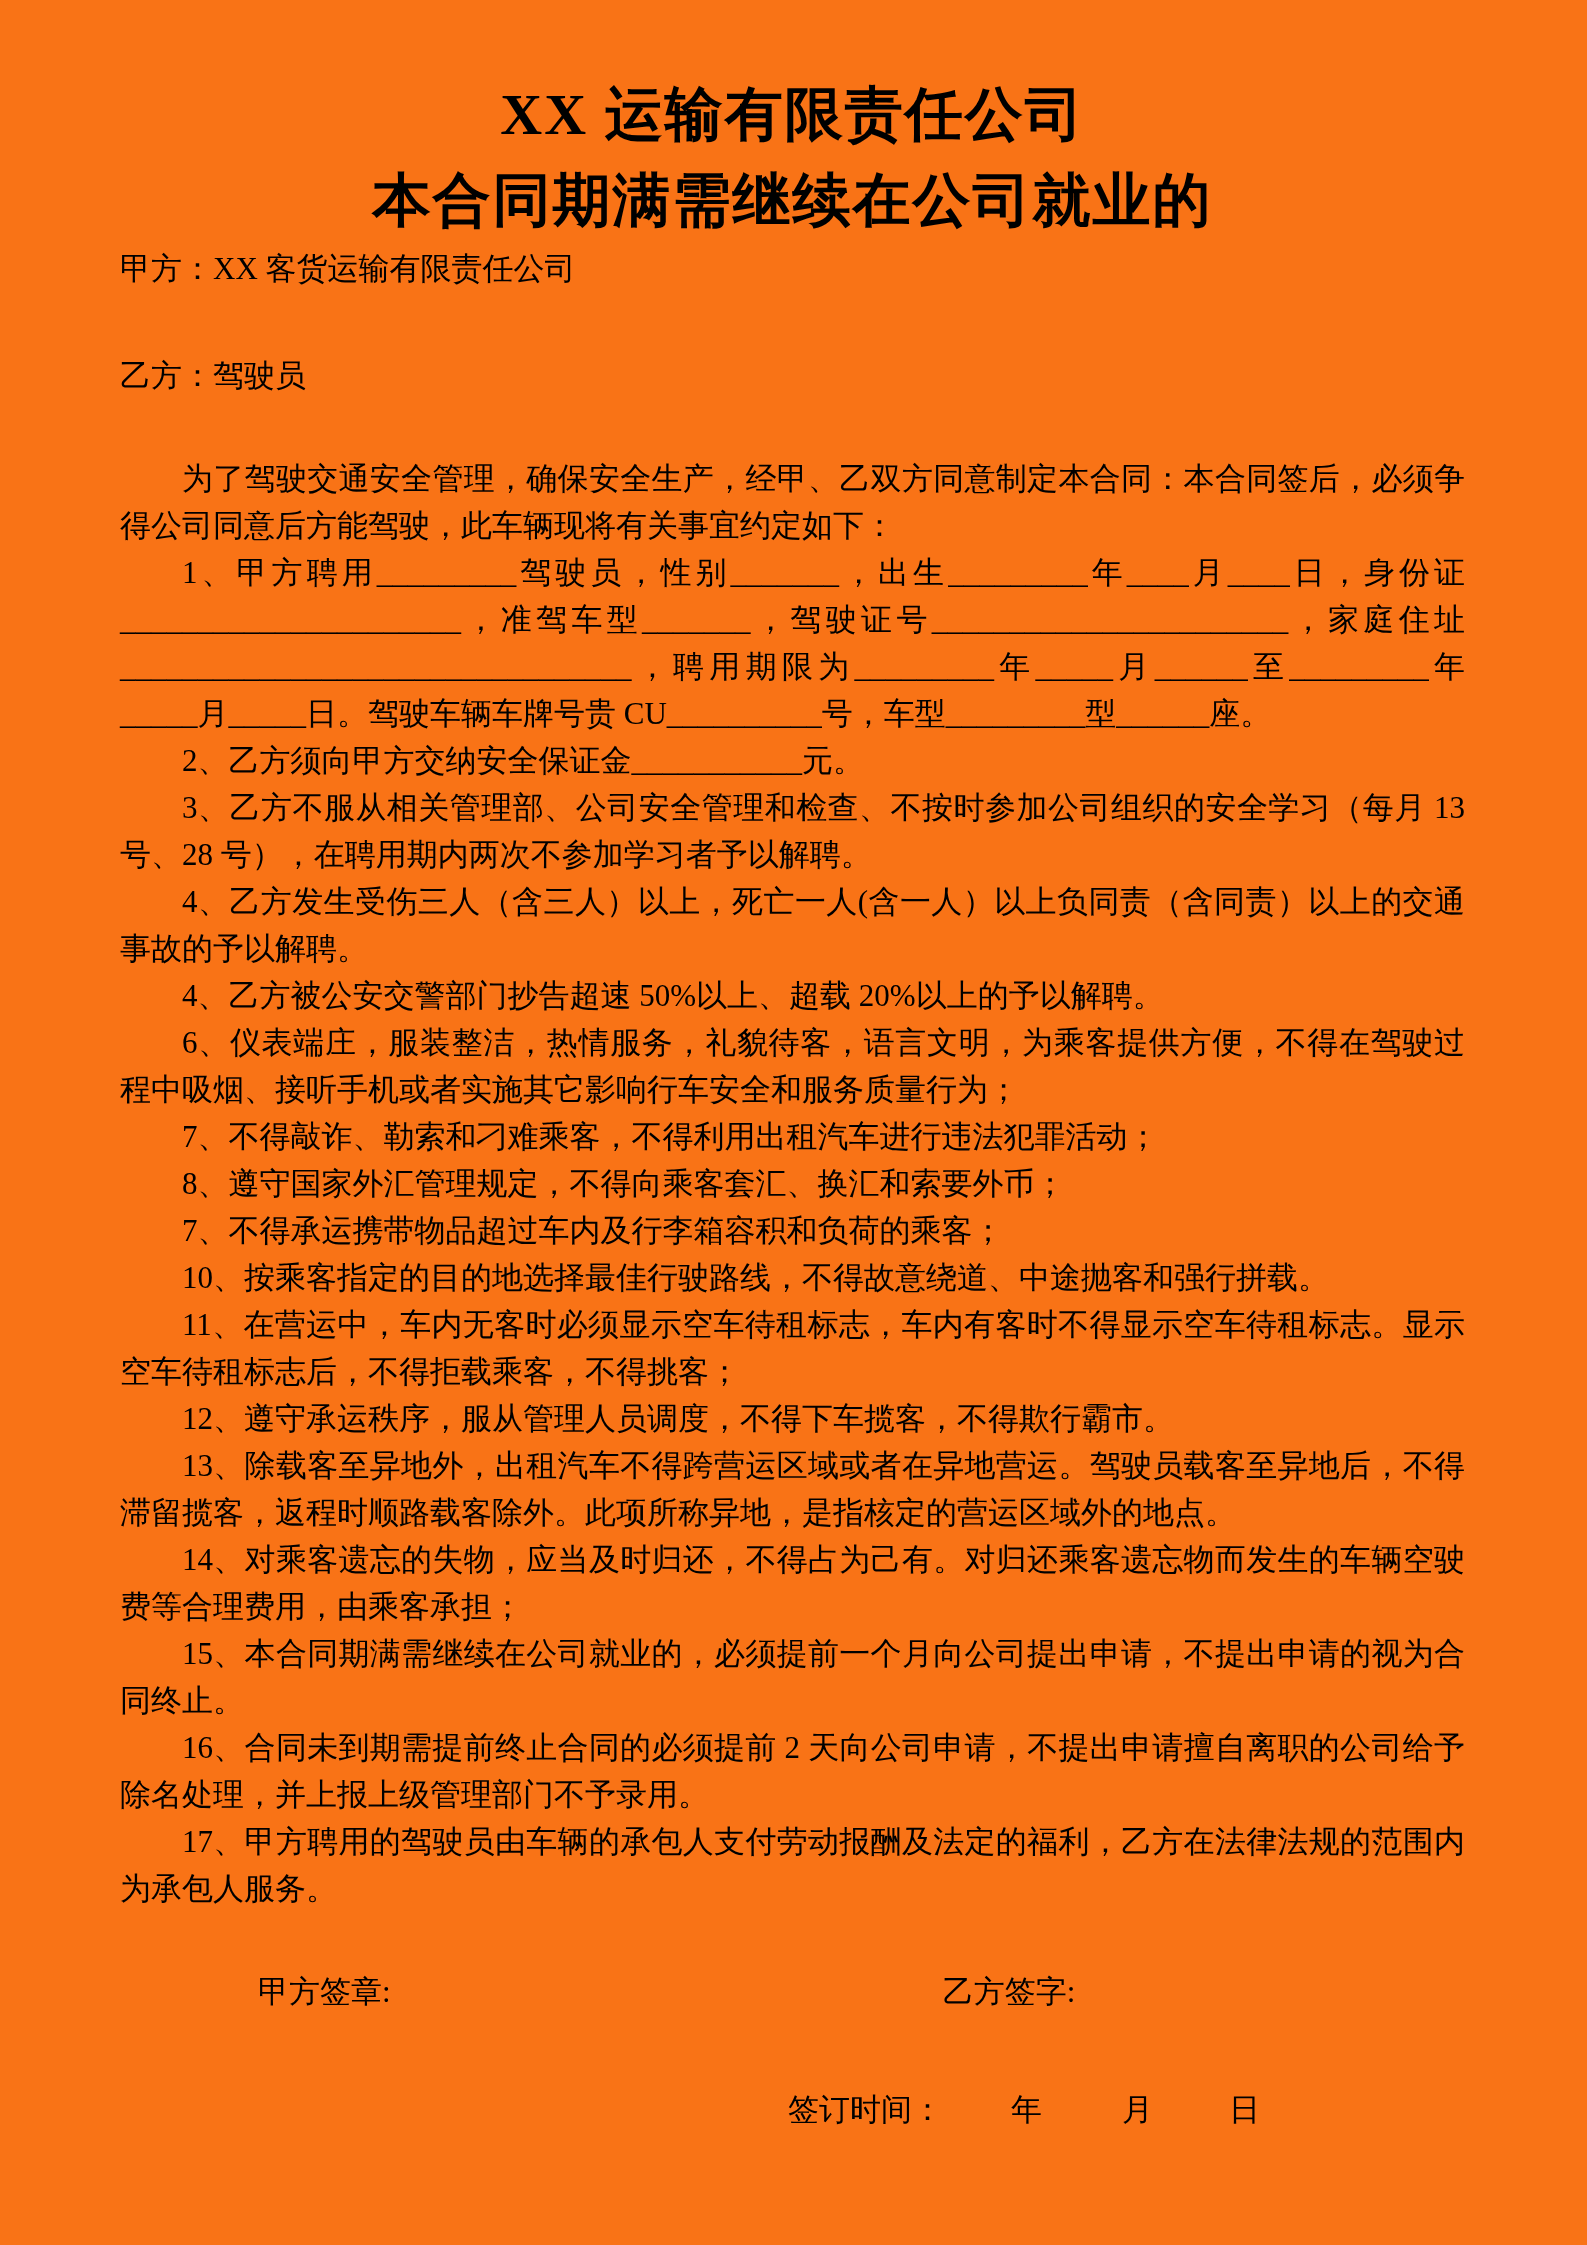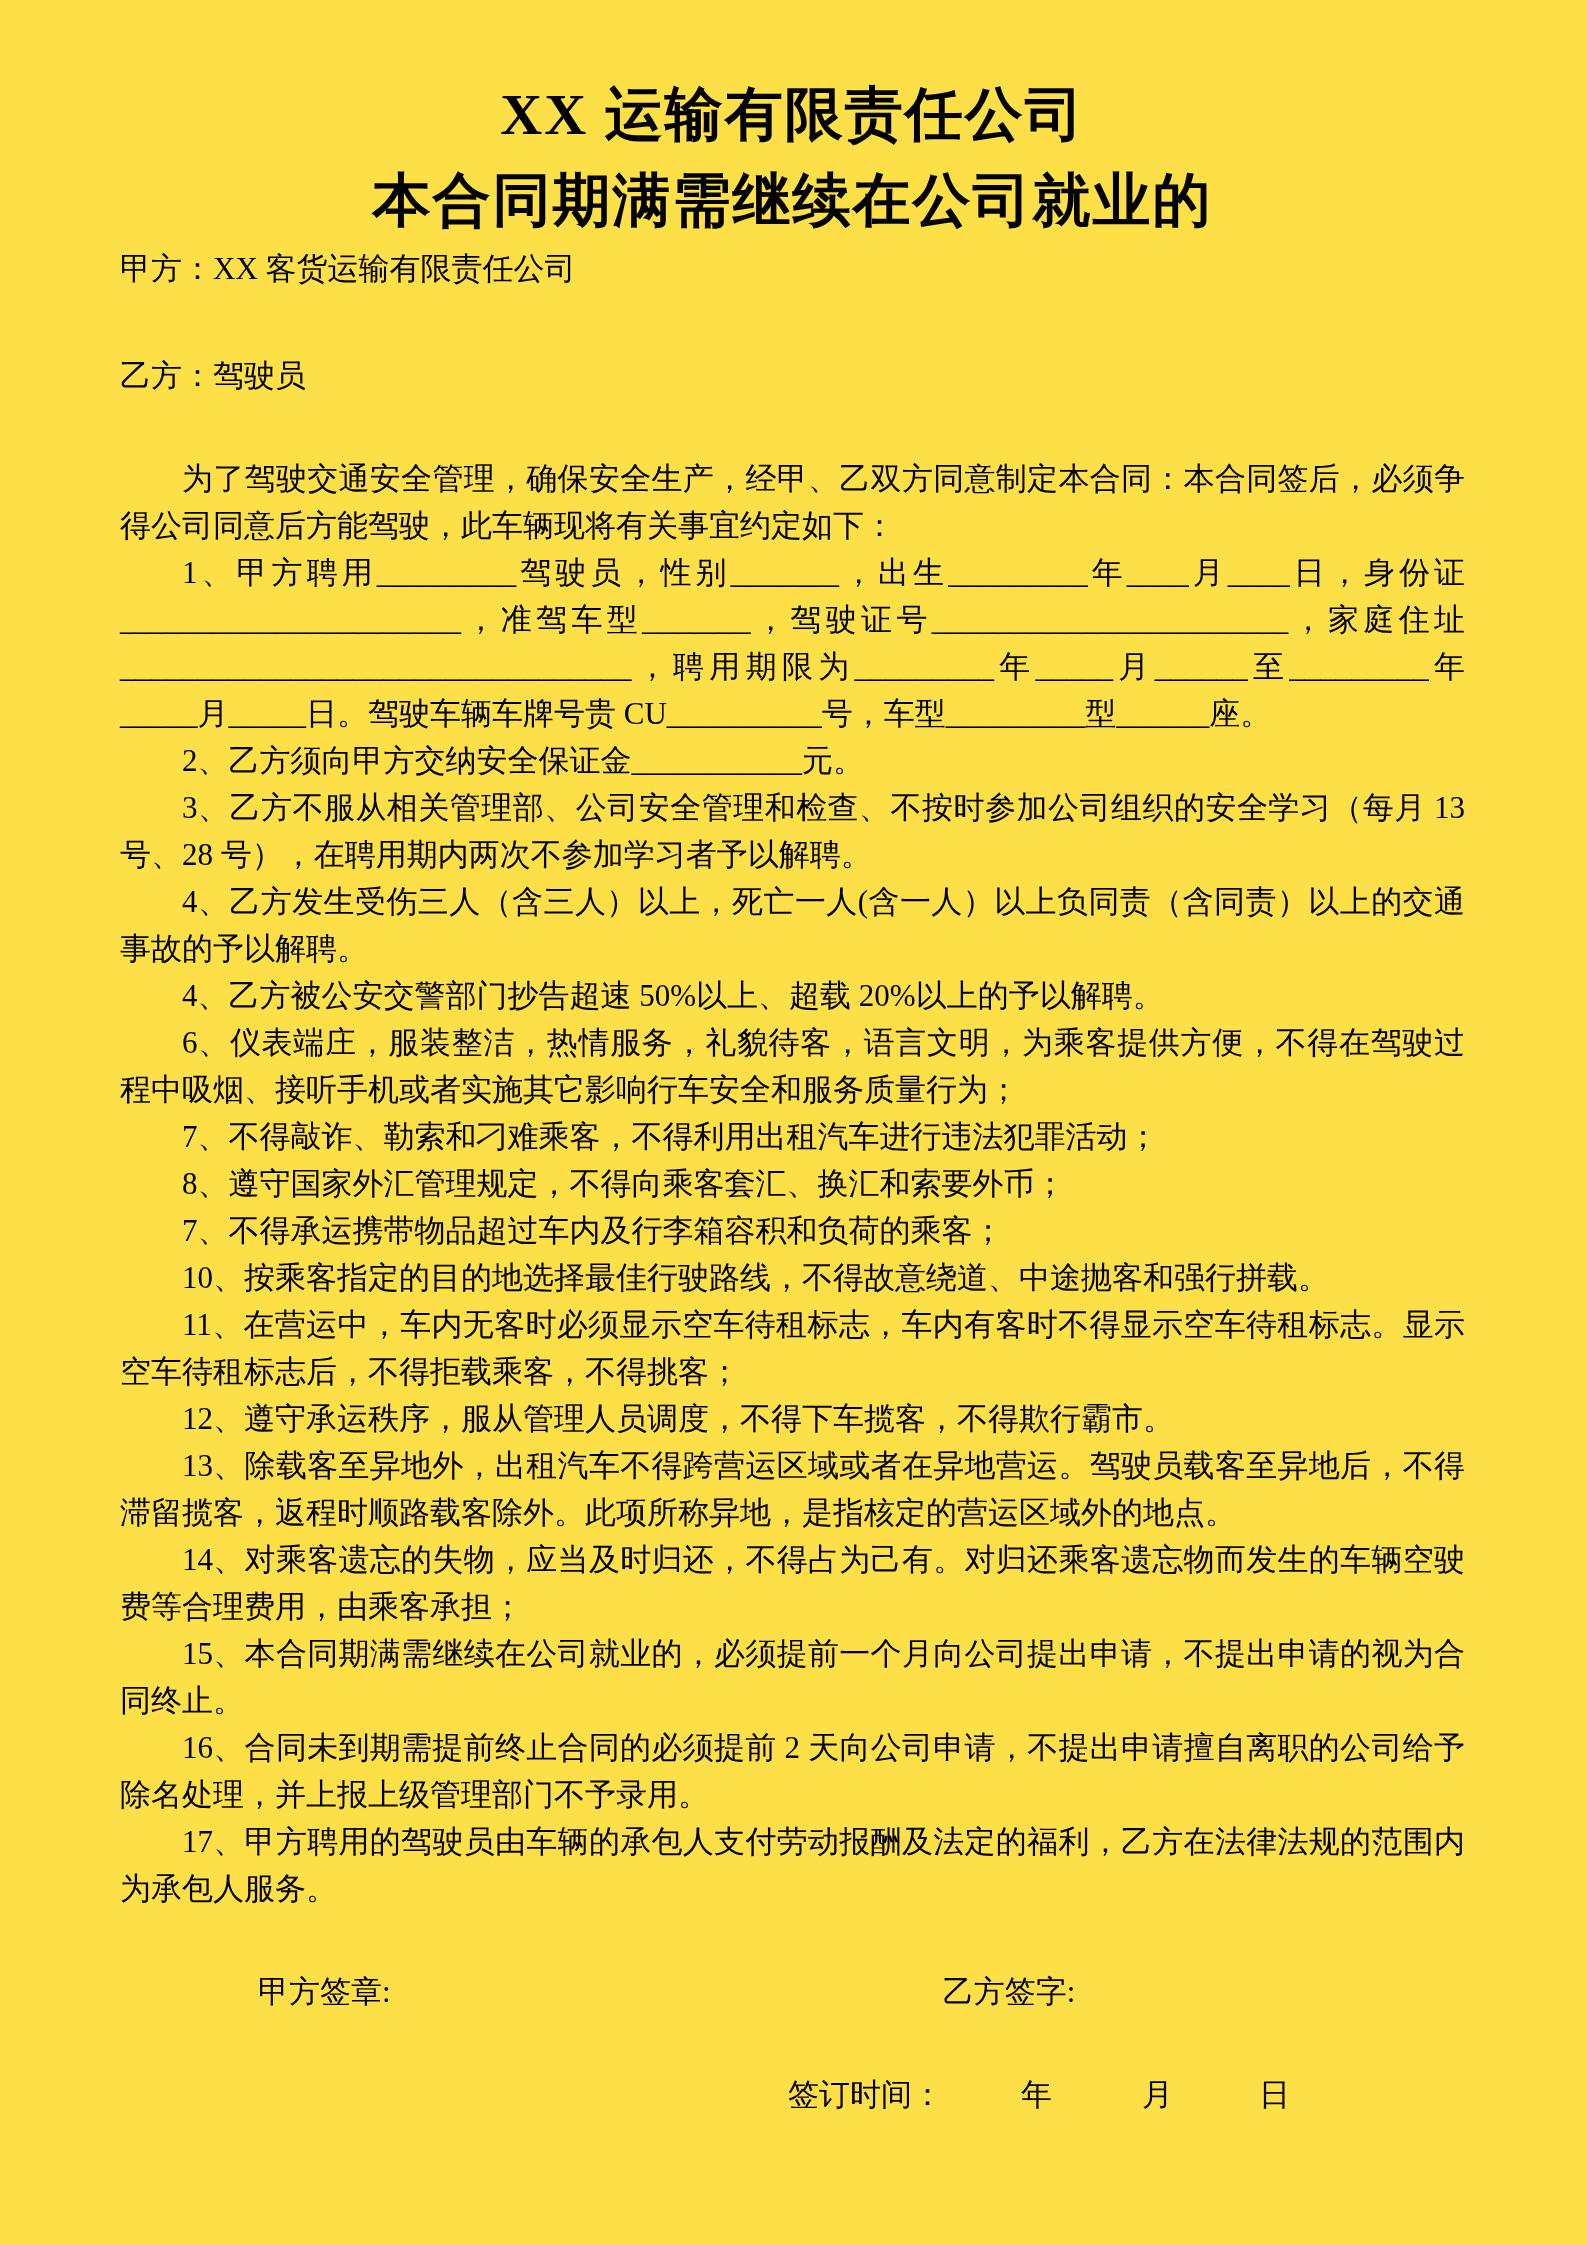--- a/index.html
+++ b/index.html
@@ -5,21 +5,21 @@
   html, body {
     margin: 0;
     padding: 0;
     background: #ffffff;
   }
   .page {
     position: relative;
     width: 1587px;
     height: 2245px;
     margin: 0 auto;
-    background: #fde047;
+    background: #f97316;
     box-sizing: border-box;
     padding: 72px 122px 0 120px;
     font-family: "Liberation Serif", "DejaVu Serif", serif;
     color: #000000;
     overflow: hidden;
   }
   .doc-title {
     text-align: center;
     font-size: 58px;
     line-height: 86px;
@@ -48,25 +48,24 @@
     align-items: flex-start;
     font-size: 31px;
     line-height: 47px;
     margin-top: 56px;
   }
   .sig-a { margin-left: 138px; }
   .sig-b { margin-left: 552px; }
   .sign-date-row {
     font-size: 31px;
     line-height: 47px;
-    margin-top: 56px;
+    margin-top: 71px;
     padding-left: 668px;
     display: flex;
     align-items: baseline;
-    gap: 10px;
   }
   .sign-date-row .date-unit-year  { margin-left: 68px; }
   .sign-date-row .date-unit-month { margin-left: 80px; }
   .sign-date-row .date-unit-day   { margin-left: 76px; }
 </style>
 </head>
 <body>
 
 <div class="page">
 

